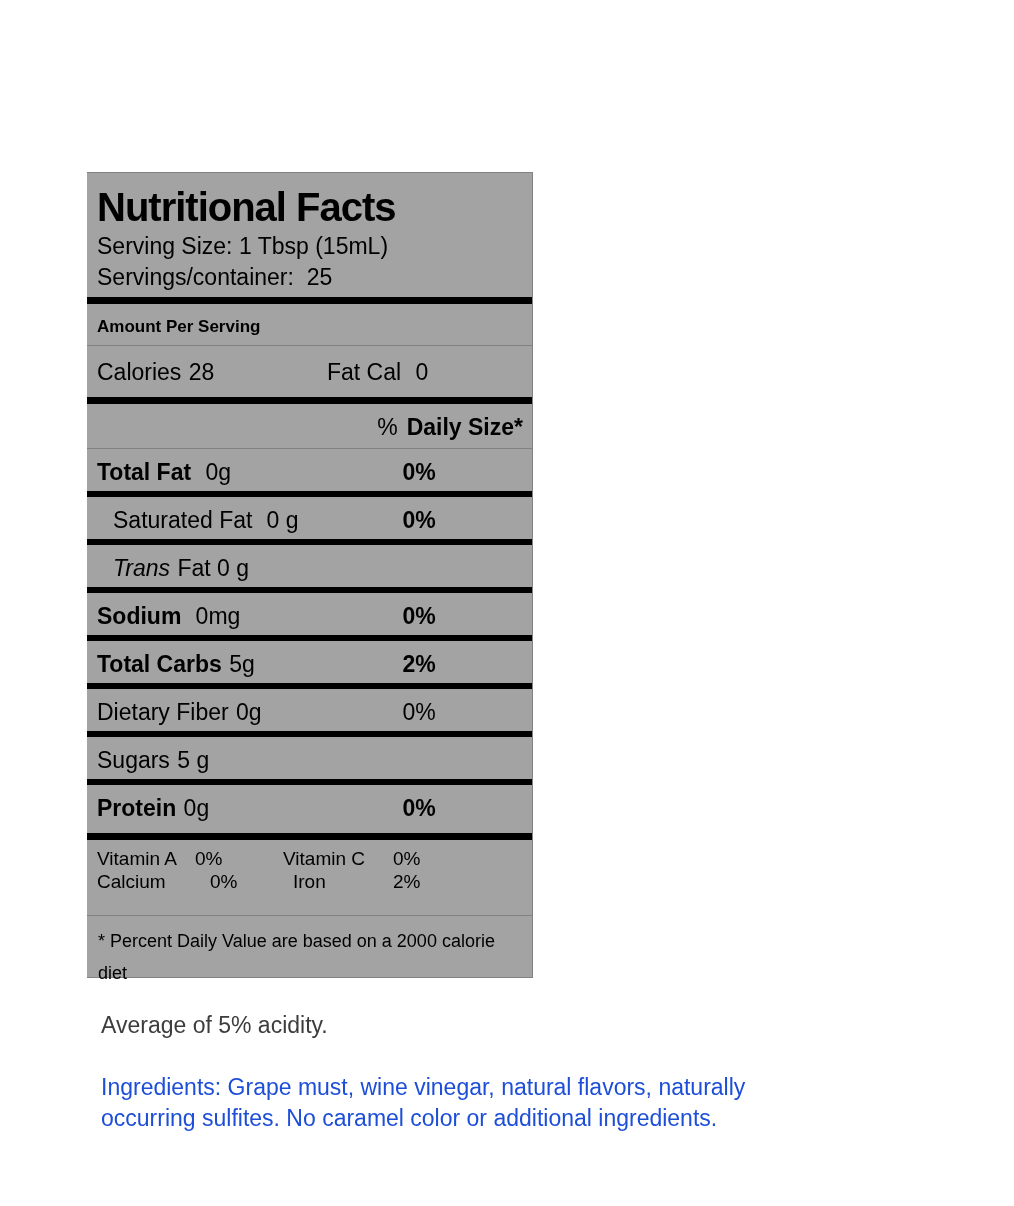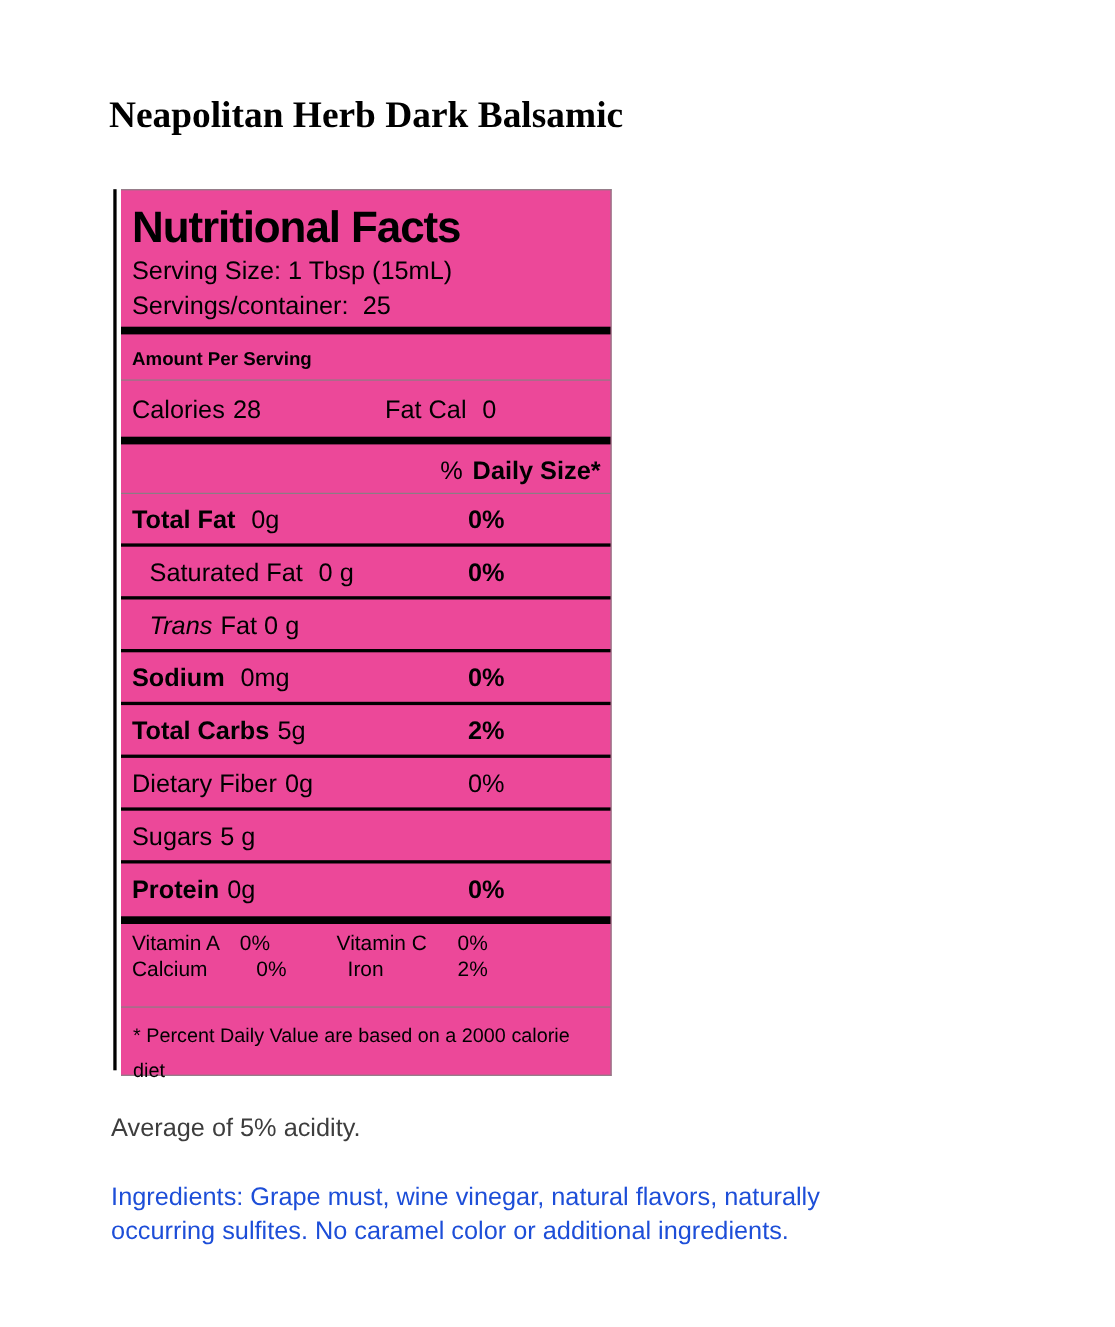--- a/index.html
+++ b/index.html
@@ -9,23 +9,23 @@
 
   .page-title {
     position: absolute; left: 99px; top: 86px;
     font-family: "Liberation Serif", serif;
     font-weight: bold; font-size: 34px; color: #000;
     white-space: pre;
   }
 
   
   .label-box {
-    position: absolute; left: 110px; top: 172px; width: 446px;
+    position: absolute; left: 87px; top: 172px; width: 446px;
     border: 1px solid #828282; border-left: none;
-    background: #ec4899;
+    background: #a3a3a3;
   }
   .left-rule {
     position: absolute; left: 103px; top: 172px; width: 3px; height: 801px;
     background: #000;
   }
 
   .nf-header { height: 124px; padding: 12px 9px 0 10px; }
   .nf-title { font-size: 40px; font-weight: bold; letter-spacing: -1px; line-height: 44px; }
   .nf-sub { font-size: 23px; line-height: 28px; margin-top: 3px; white-space: pre-wrap; }
 
@@ -44,21 +44,21 @@
 
   .dv-head {
     height: 45px; padding: 10px 9px 0 10px; font-size: 23px;
     text-align: right; border-bottom: 1px solid #828282;
   }
   .dv-head .pct { font-weight: normal; margin-right: 9px; }
   .dv-head .dvt { font-weight: bold; }
 
   .n-row {
     position: relative; height: 48px; padding: 10px 9px 0 10px;
-    font-size: 23px; border-bottom: 3px solid #000000;
+    font-size: 23px; border-bottom: 6px solid #000000;
   }
   .n-row.last { border-bottom: none; }
   .n-row .nm-b { font-weight: bold; }
   .n-row .it { font-style: italic; }
   .n-row.indent { padding-left: 26px; }
   .dv-val {
     position: absolute; left: 272px; top: 10px; width: 120px;
     text-align: center; font-weight: bold;
   }
   .dv-val.reg { font-weight: normal; }
@@ -82,21 +82,20 @@
   .ingredients {
     position: absolute; left: 101px; top: 1072px; width: 708px;
     font-size: 23px; line-height: 31px; color: #1d4ed8;
   }
 </style>
 </head>
 <body>
 
 <div class="page">
 
-  <div class="page-title">Neapolitan Herb Dark Balsamic</div>
 
   <div class="left-rule"></div>
 
   <div class="label-box">
 
     <div class="nf-header">
       <div class="nf-title">Nutritional Facts</div>
       <div class="nf-sub">Serving Size: 1 Tbsp (15mL)</div>
       <div class="nf-sub">Servings/container:  25</div>
     </div>

